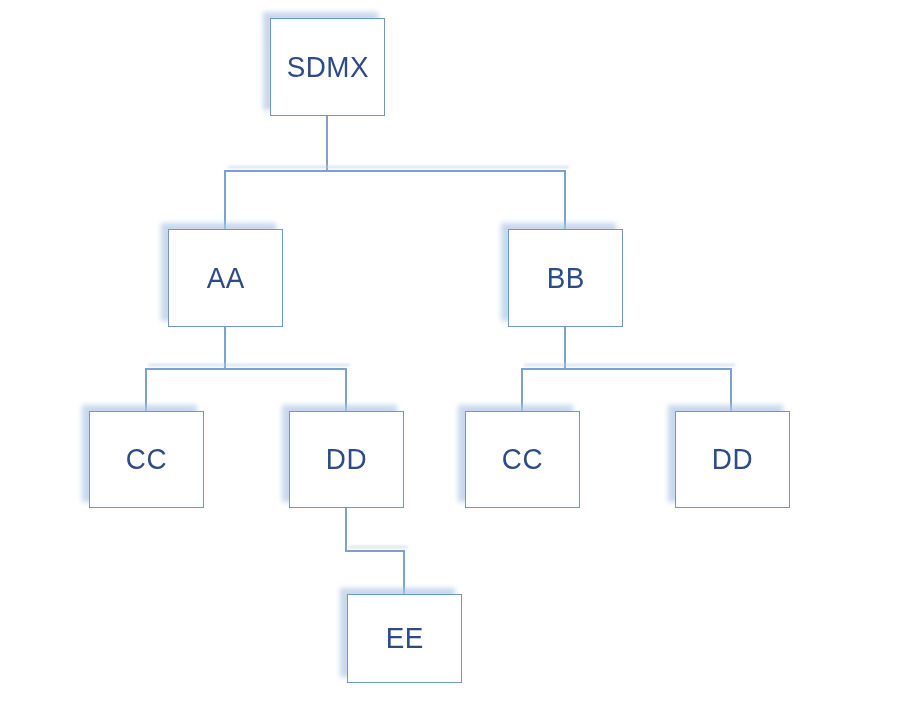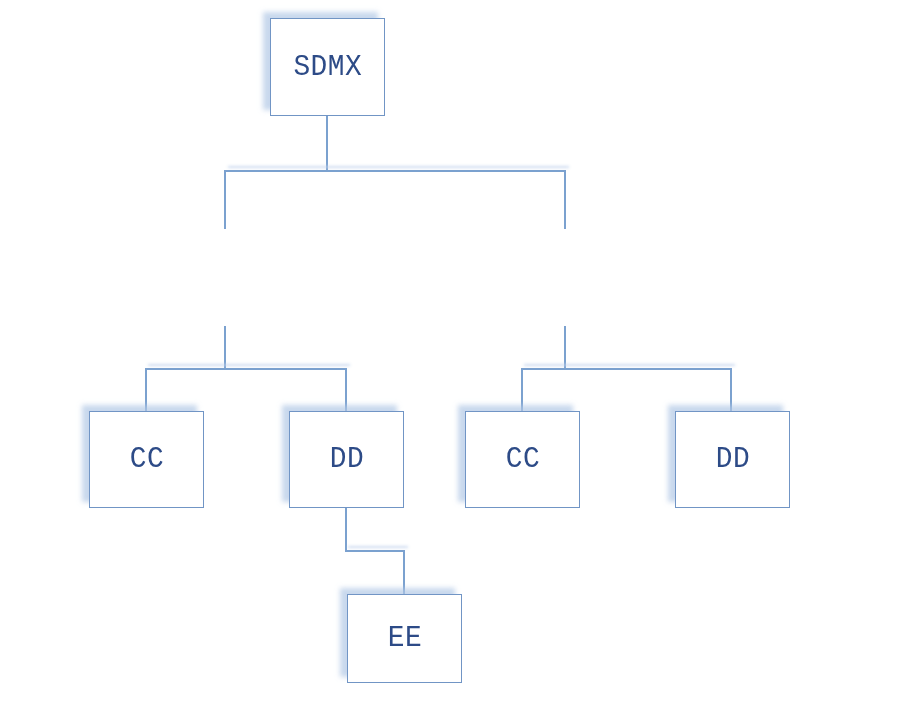--- a/index.html
+++ b/index.html
@@ -2,21 +2,21 @@
 <html><head>
 <meta charset="utf-8">
 <style>
   html, body { margin: 0; padding: 0; background: #ffffff; }
   .canvas {
     position: relative;
     width: 899px;
     height: 720px;
     background: #ffffff;
     overflow: hidden;
-    font-family: Liberation Mono, monospace;
+    font-family: Liberation Sans, sans-serif;
   }
   .node {
     position: absolute;
     width: 115px;
     height: 98px;
     box-sizing: border-box;
     background: #ffffff;
     border: 1.6px solid #7195c5;
     box-shadow: -7px -6px 5px rgba(177, 200, 229, 0.70);
     display: flex;
@@ -62,21 +62,27 @@
   <div class="line v" style="left:730px; top:369px; height:42px;"></div>
 
   <div class="line v" style="left:345px; top:507px; height:45px;"></div>
   <div class="line h" style="left:345px; top:550px; width:60px;"></div>
   <div class="line v" style="left:403px; top:551px; height:43px;"></div>
 
   <div class="node" style="left:270px; top:18px;">
     <span class="label">SDMX</span>
   </div>
 
+  <div class="node" style="left:168px; top:229px;">
+    <span class="label">AA</span>
+  </div>
 
+  <div class="node" style="left:508px; top:229px;">
+    <span class="label">BB</span>
+  </div>
 
   <div class="node" style="left:89px; top:411px; height:97px;">
     <span class="label">CC</span>
   </div>
 
   <div class="node" style="left:289px; top:411px; height:97px;">
     <span class="label">DD</span>
   </div>
 
   <div class="node" style="left:465px; top:411px; height:97px;">

